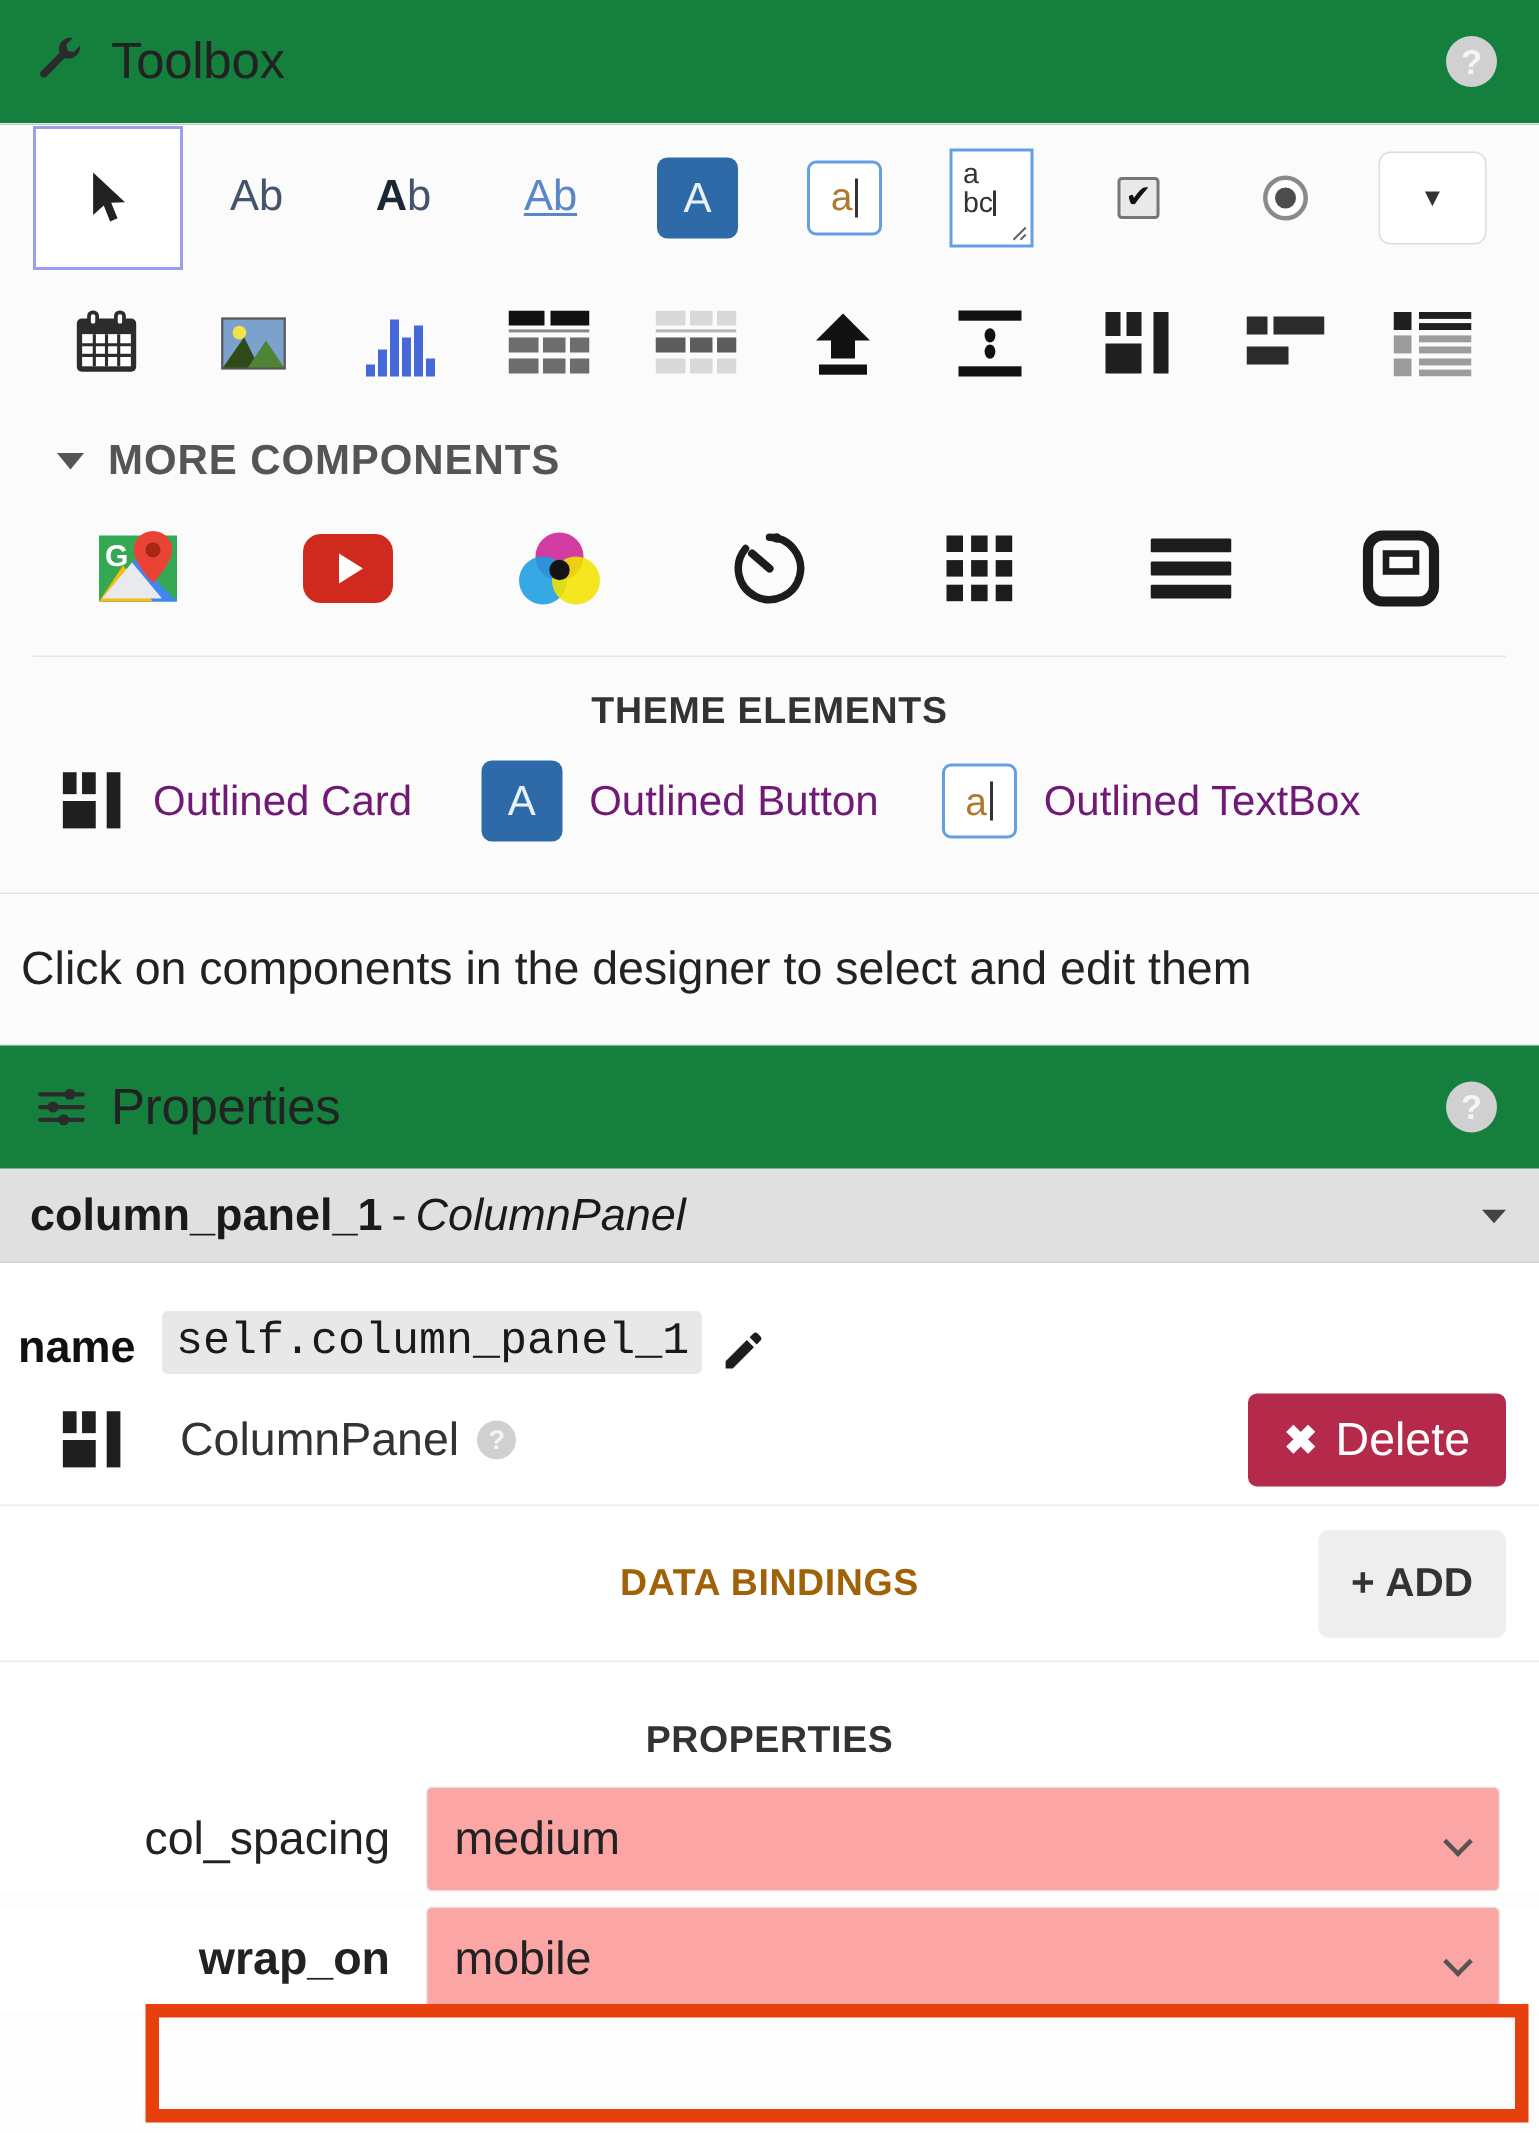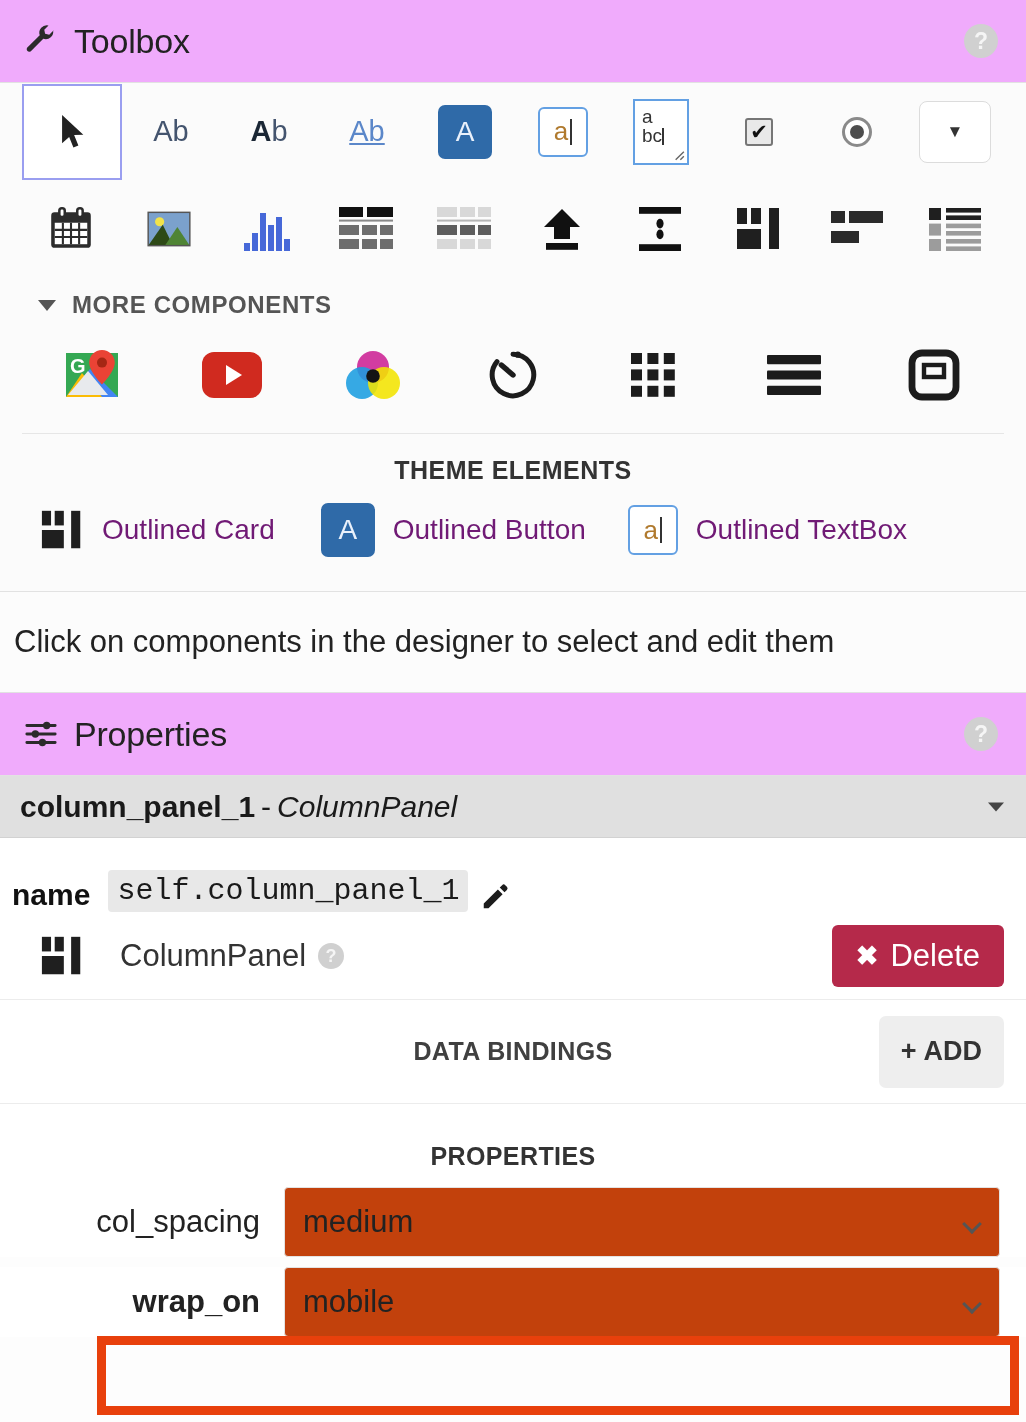--- a/index.html
+++ b/index.html
@@ -13,21 +13,21 @@
     width: 1026px;
     height: 1422px;
     background: #fdfdfd;
     overflow: hidden;
   }
 
   
   .panel-header {
     position: relative;
     height: 83px;
-    background: #f0abfc;
+    background: #15803d;
     border-bottom: 1px solid #e2e2e2;
     display: flex;
     align-items: center;
     padding-left: 22px;
   }
   .panel-header .ph-icon {
     width: 38px; height: 38px;
     display: flex; align-items: center; justify-content: center;
     margin-right: 14px;
   }
@@ -150,21 +150,21 @@
     background:#fff;
     display:flex; align-items:center; justify-content:center;
     font-size: 17px; color:#333;
   }
 
   
   .section-toggle {
     display:flex; align-items:center;
     padding: 14px 0 8px 38px;
     color:#555;
-    font-size: 24px;
+    font-size: 28px;
     font-weight: 700;
     letter-spacing: 0.6px;
   }
   .section-toggle .tri {
     width:0;height:0;
     border-left:9px solid transparent;
     border-right:9px solid transparent;
     border-top:11px solid #555;
     margin-right: 16px;
   }
@@ -274,21 +274,21 @@
   .delete-btn .x { font-size: 27px; font-weight: bold; margin-right: 12px; }
 
   .bindings-row {
     position: relative;
     height: 104px;
     display:flex; align-items:center; justify-content:center;
     background:#fff;
     border-bottom: 1px solid #ececec;
   }
   .bindings-row .br-title {
-    font-size: 25px; font-weight:700; color:#404040; letter-spacing: .4px;
+    font-size: 25px; font-weight:700; color:#a16207; letter-spacing: .4px;
   }
   .add-btn {
     position:absolute; right: 22px; top: 50%;
     transform: translateY(-50%);
     background: #eeeeee;
     border: none;
     border-radius: 7px;
     height: 72px;
     padding: 0 22px;
     font-size: 27px;
@@ -322,21 +322,21 @@
     padding-right: 24px;
     font-size: 31px;
     color:#222;
   }
   .prop-row .pr-label.bold { font-weight: 700; }
   .prop-select {
     flex: 1 1 auto;
     height: 70px;
     border: 1px solid #e3e3e3;
     border-radius: 4px;
-    background:#c2410c;
+    background:#fca5a5;
     display:flex; align-items:center;
     padding: 0 16px 0 18px;
     font-size: 31px;
     color:#222;
     position: relative;
   }
   .prop-select .chev {
     position:absolute; right: 20px; top: 50%;
     margin-top: -5px;
     width: 14px; height: 14px;

